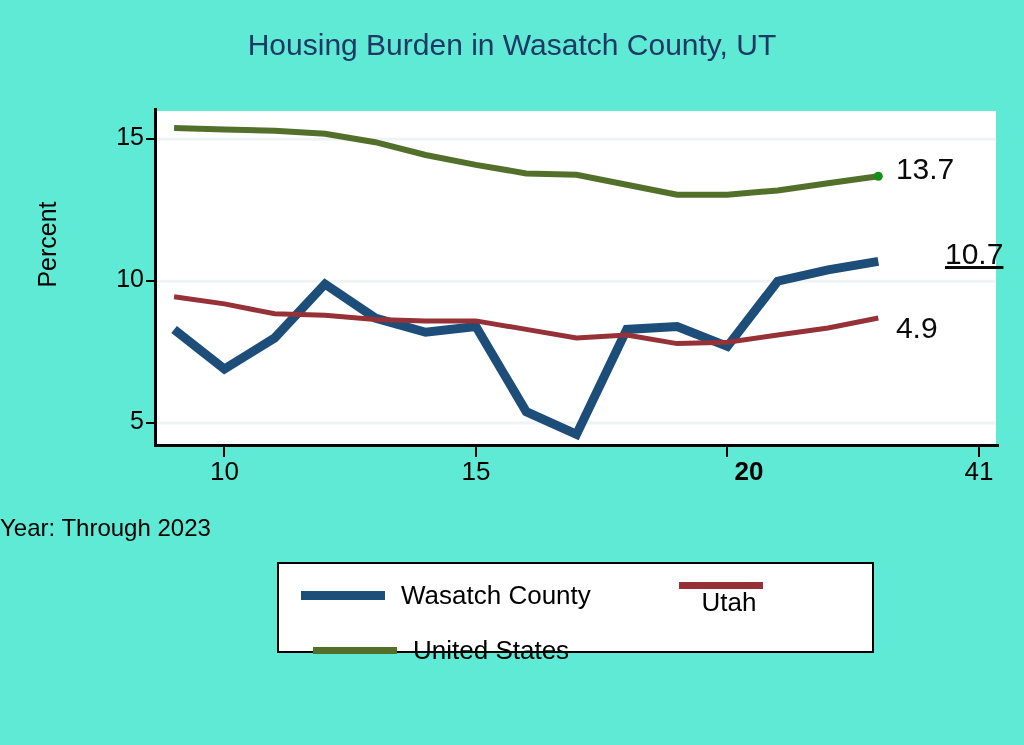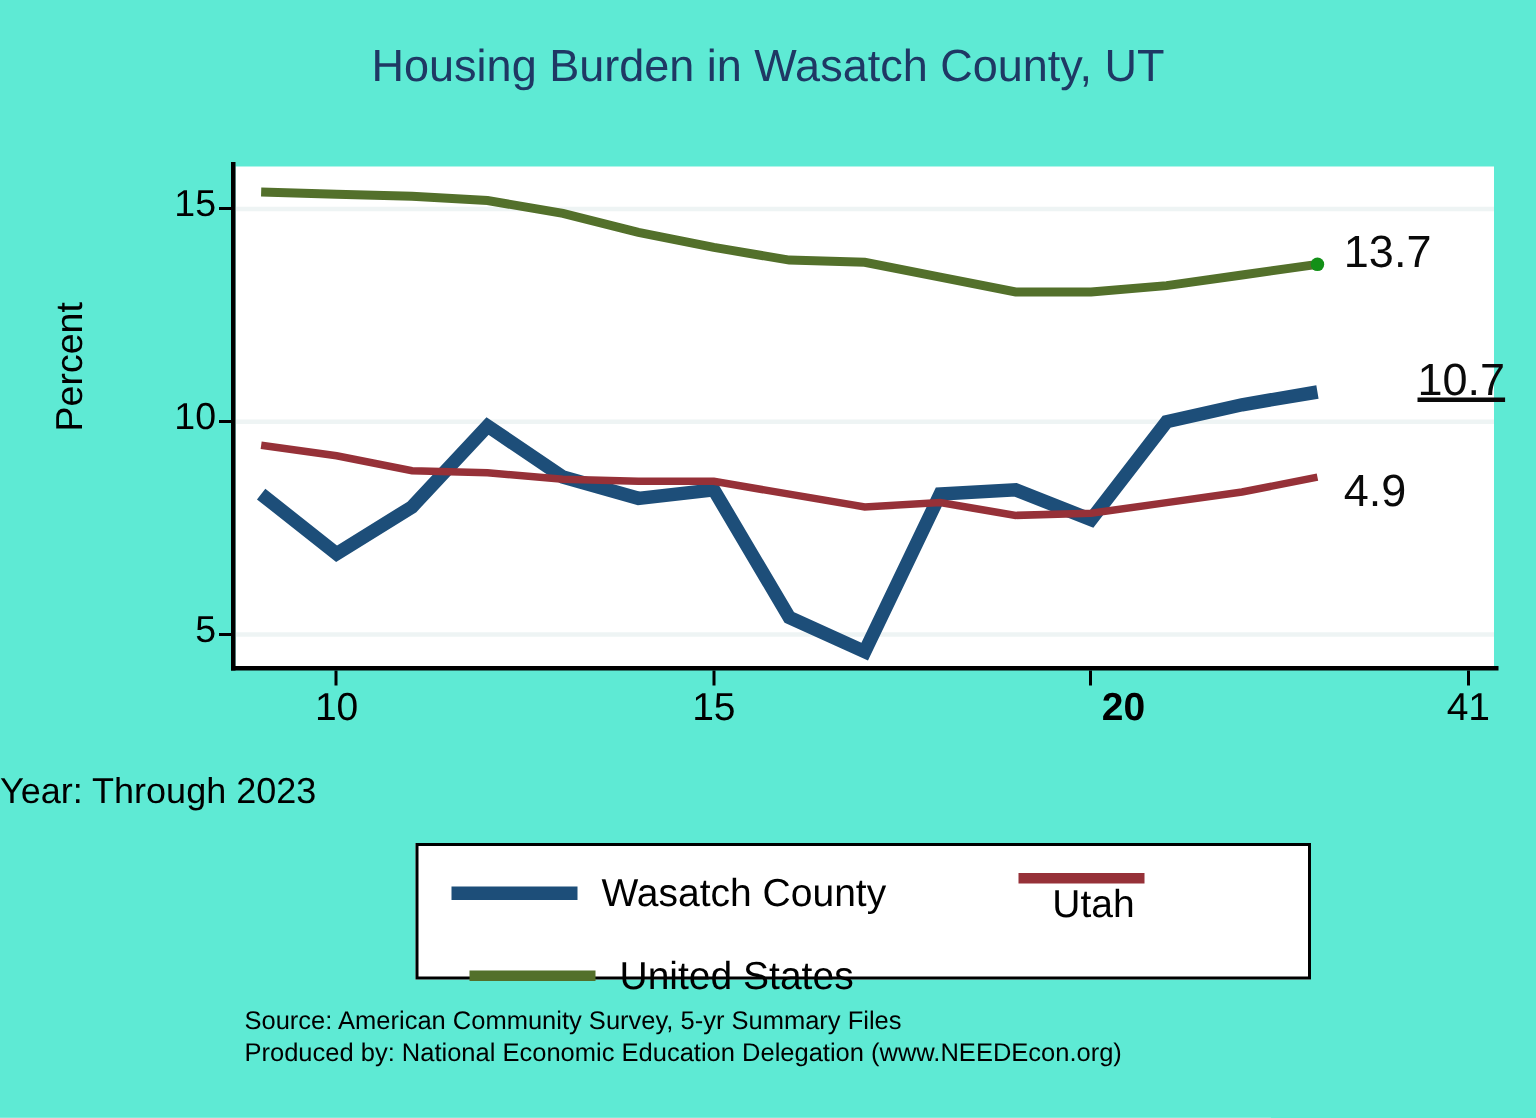--- a/index.html
+++ b/index.html
@@ -237,18 +237,14 @@
     <div class="legend-row" style="left:400px; top:18px;flex-direction:column;">
       <span class="legend-swatch thin" style="background:#963138"></span>
       <span class="legend-label">Utah</span>
     </div>
     <div class="legend-row" style="left:34px; top:58px;margin-top:15px;">
       <span class="legend-swatch thin" style="background:#53702b"></span>
       <span class="legend-label">United States</span>
     </div>
   </div>
 
-  <div id="footer">
-    <div class="footer-line">Source: American Community Survey, 5-yr Summary Files</div>
-    <div class="footer-line">Produced by: National Economic Education Delegation (www.NEEDEcon.org)</div>
-  </div>
 
 </div>
 
 </body></html>

